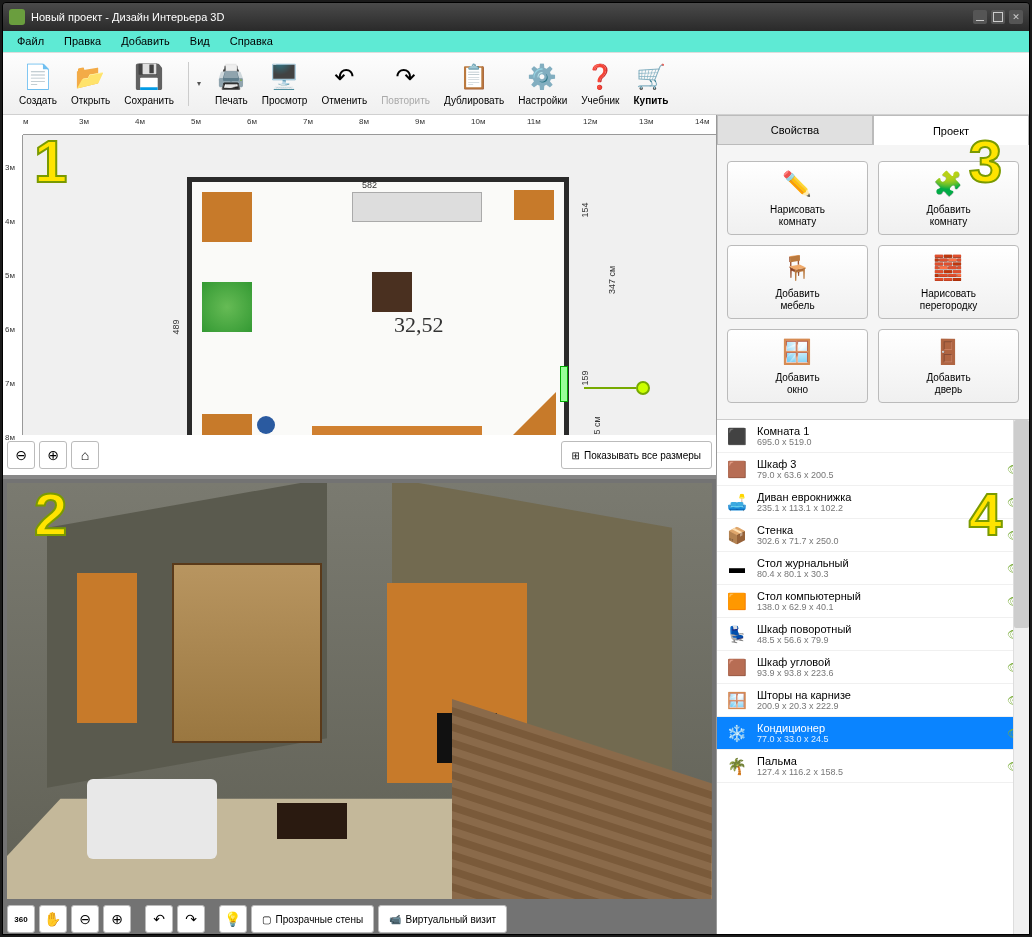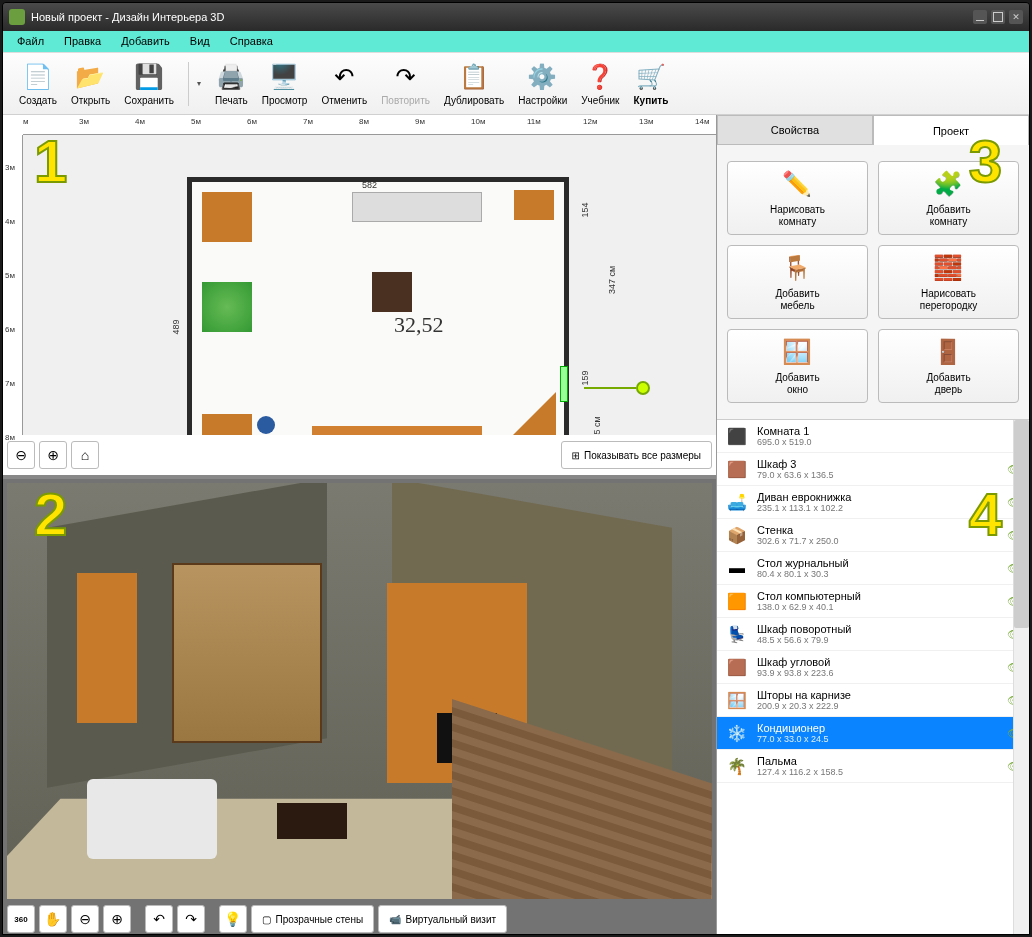--- a/index.html
+++ b/index.html
@@ -307,21 +307,21 @@
             <div class="obj-icon">⬛</div>
             <div class="obj-text">
               <span class="obj-name">Комната 1</span>
               <span class="obj-dims">695.0 x 519.0</span>
             </div>
           </div>
           <div class="obj-item">
             <div class="obj-icon">🟫</div>
             <div class="obj-text">
               <span class="obj-name">Шкаф 3</span>
-              <span class="obj-dims">79.0 x 63.6 x 136.5</span>
+              <span class="obj-dims">79.0 x 63.6 x 200.5</span>
             </div>
             <span class="obj-eye">👁</span>
           </div>
           <div class="obj-item">
             <div class="obj-icon">🛋️</div>
             <div class="obj-text">
               <span class="obj-name">Диван еврокнижка</span>
               <span class="obj-dims">235.1 x 113.1 x 102.2</span>
             </div>
             <span class="obj-eye">👁</span>

